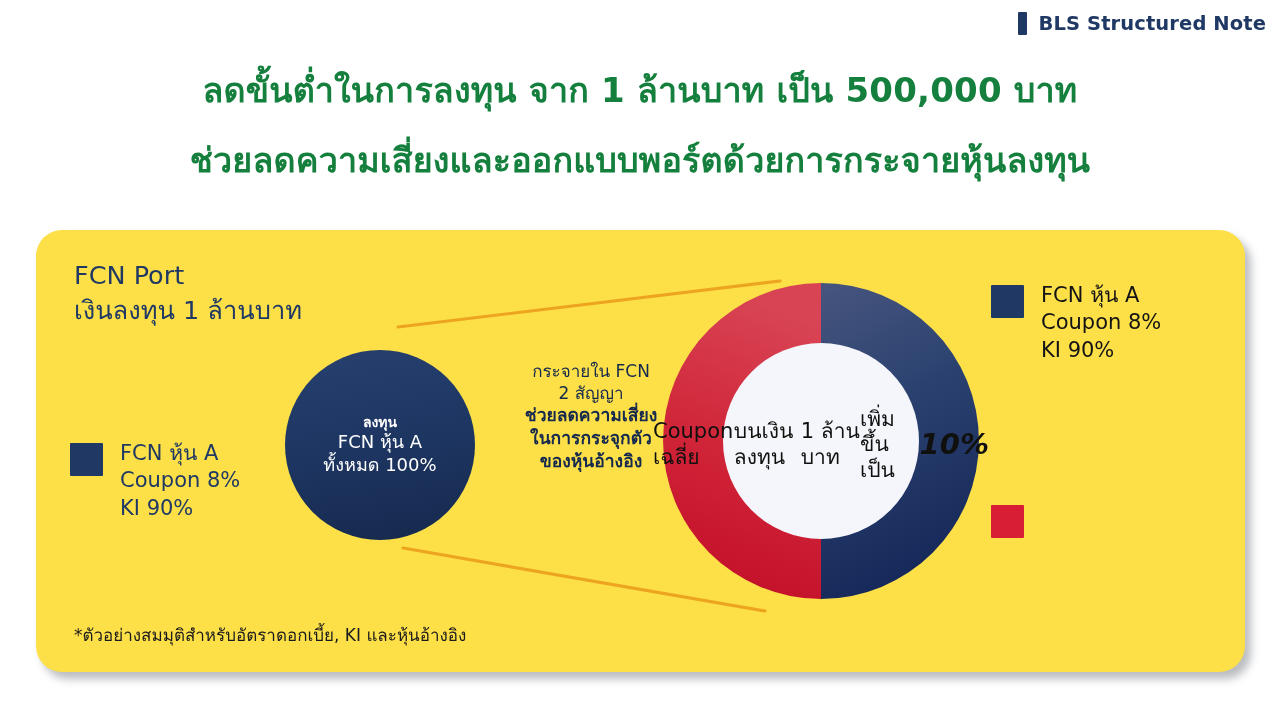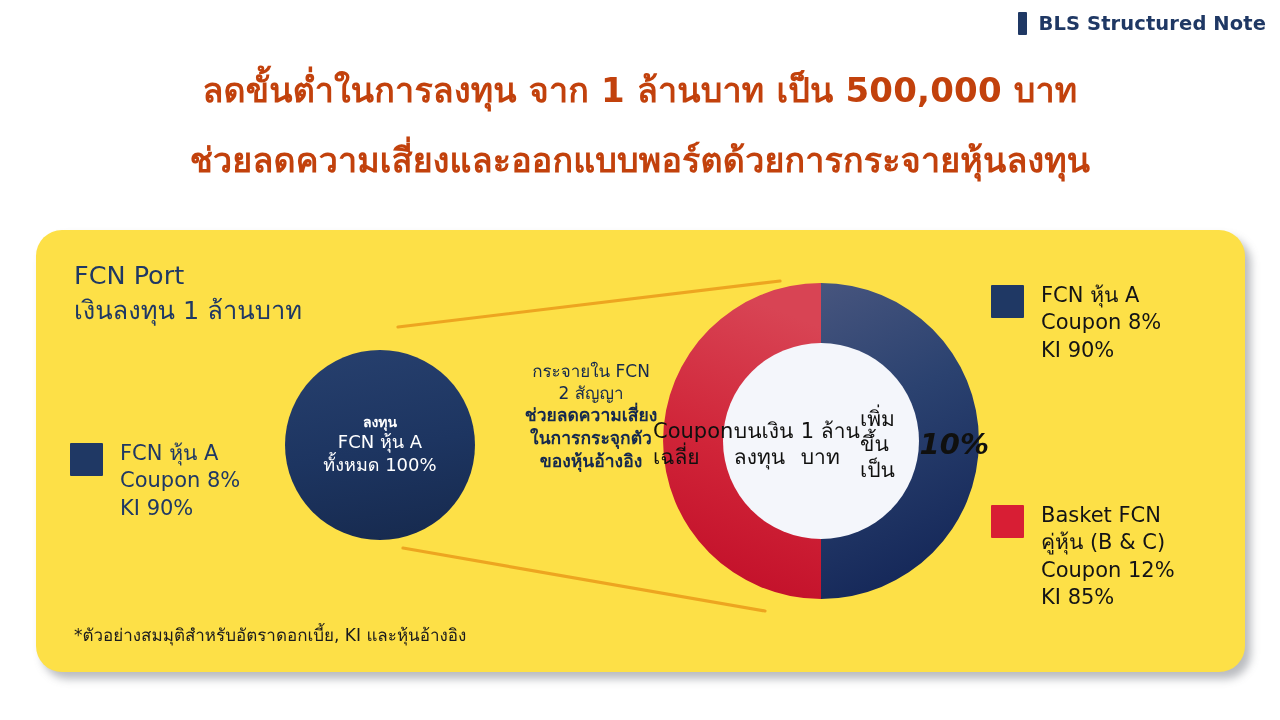--- a/index.html
+++ b/index.html
@@ -39,21 +39,21 @@
     white-space: nowrap;
   }
 
   
   .headline {
     position: absolute;
     top: 66px;
     left: 0;
     width: 1280px;
     text-align: center;
-    color: #c2410c;
+    color: #15803d;
     font-weight: bold;
     line-height: 1.42;
   }
   .headline-l1 { font-size: 34px; letter-spacing: 0.2px; }
   .headline-l2 { font-size: 34px; letter-spacing: 0.2px; margin-top: 22px; }
 
   
   .card {
     position: absolute;
     left: 36px;
@@ -248,22 +248,16 @@
     <div class="legend-swatch" id="sw-tr" style="background: rgb(31, 56, 100);"></div>
     <div class="legend-text">
       <div>FCN หุ้น A</div>
       <div>Coupon 8%</div>
       <div>KI 90%</div>
     </div>
   </div>
 
   <div class="legend legend-br">
     <div class="legend-swatch" id="sw-br" style="background: rgb(216, 30, 52);"></div>
-    <div class="legend-text">
-      <div>Basket FCN</div>
-      <div>คู่หุ้น (B &amp; C)</div>
-      <div>Coupon 12%</div>
-      <div>KI 85%</div>
-    </div>
   </div>
 
   <div class="footnote">*ตัวอย่างสมมุติสำหรับอัตราดอกเบี้ย, KI และหุ้นอ้างอิง</div>
 </div>
 
 </body></html>

